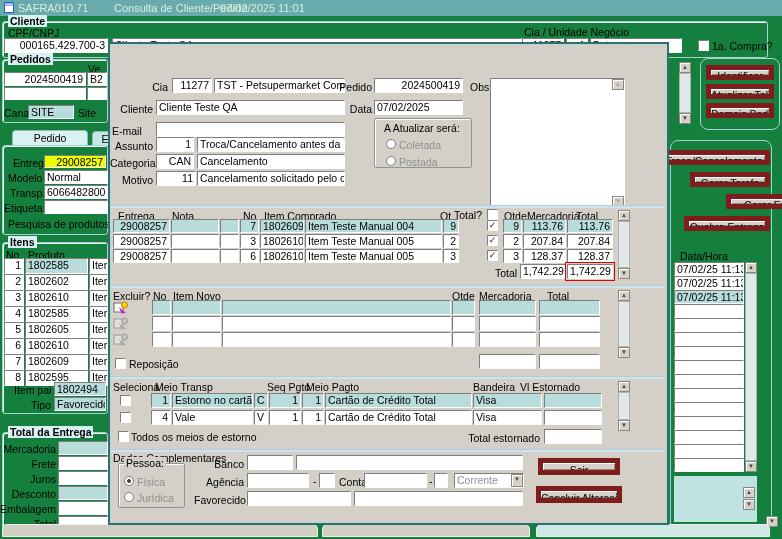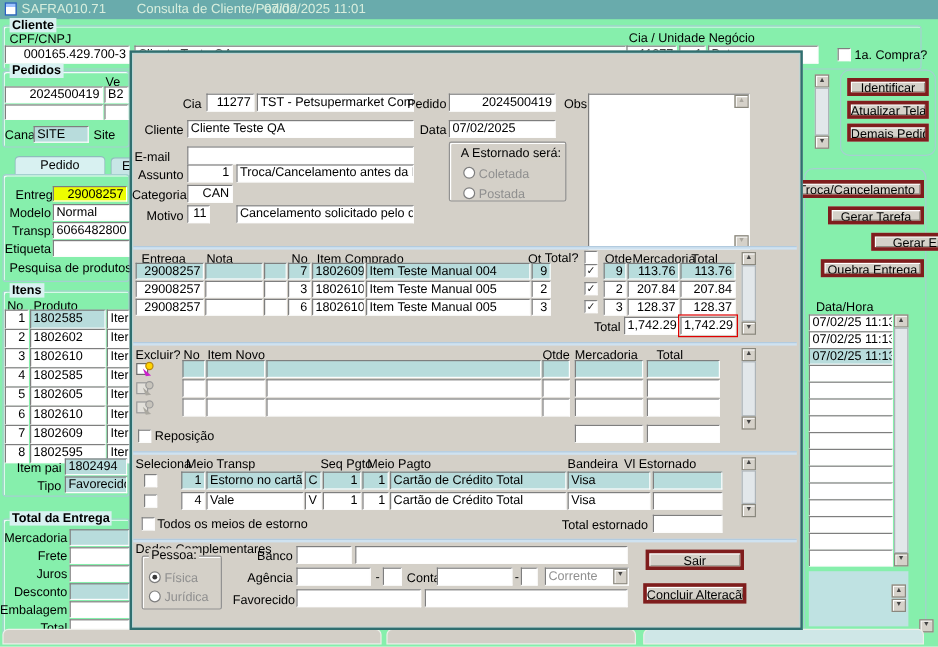--- a/index.html
+++ b/index.html
@@ -1,28 +1,28 @@
 <!DOCTYPE html>
 <html><head>
 <meta charset="utf-8">
 <style>
 *{margin:0;padding:0;box-sizing:border-box}
 body{font-family:"Liberation Sans",sans-serif}
-#screen{position:relative;width:782px;height:539px;background:#86efac;overflow:hidden;font-size:11px;color:#000}
+#screen{position:relative;width:782px;height:539px;background:#15803d;overflow:hidden;font-size:11px;color:#000}
 .ab{position:absolute}
 .lb{white-space:nowrap;font-size:10.5px}
 .s10{font-size:10px}
 .rt{text-align:right}
 .ctr{text-align:center}
 .dis{color:#8f8f8f}
 .fld{background:#fff;border:1px solid;border-color:#7e7e7e #fdfdfd #fdfdfd #7e7e7e;font-size:10.5px;line-height:12px;padding:0 2px;white-space:nowrap;overflow:hidden}
 .tlc{background:#b8dcdc}
 .yw{background:#edfe00}
 .tb{background:#69abac;color:#d8eedd;font-size:11px}
-.btn{background:#d5d1c9;border:3px solid #7f1d1d;box-shadow:inset 1px 1px 0 #ffffff,inset -1px -1px 0 #908e84;font-size:10.5px;text-align:center;line-height:13px;white-space:nowrap;overflow:hidden;cursor:default}
+.btn{background:#d5d1c9;border:5px solid #7f1d1d;box-shadow:inset 1px 1px 0 #ffffff,inset -1px -1px 0 #908e84;font-size:10.5px;text-align:center;line-height:13px;white-space:nowrap;overflow:hidden;cursor:default}
 .grp{border:1px solid #a5d0d0;box-shadow:inset 1px 1px 0 #f2fbfb;border-radius:3px}
 .rgrp{border:1px solid #a5d0d0;border-radius:8px}
 .leg{background:#d8f1f1;padding:0 2px;font-weight:bold;font-size:10.5px;white-space:nowrap}
 .ggrp{border:1px solid #929292;box-shadow:inset 1px 1px 0 #fff;border-radius:2px}
 .gleg{background:#d4d0c8;padding:0 2px;font-size:10.5px;white-space:nowrap}
 .hd{font-size:10.5px;white-space:nowrap}
 .cb{background:#fff;border:1px solid;border-color:#7e7e7e #fdfdfd #fdfdfd #7e7e7e;width:11px;height:11px;font-size:9px;line-height:9px;text-align:center;color:#1a1a1a}
 .rd{background:#fff;border:1px solid #7e7e7e;border-radius:50%;width:10px;height:10px}
 .rd.on::after{content:"";position:absolute;left:2px;top:2px;width:4px;height:4px;border-radius:50%;background:#3a3a3a}
 .sa{background:#d5d1c9;border:1px solid #8a887e;box-shadow:inset 1px 1px 0 #fff;font-size:6px;line-height:9px;text-align:center;color:#444;width:12px;height:11px}
@@ -194,33 +194,34 @@
       <div class="ab sa d" style="right:0;bottom:0">▼</div>
     </div>
     <span class="ab lb rt" style="left:2px;top:59px;width:41px">Cliente</span>
     <div class="ab fld" style="left:46px;top:56px;width:189px;height:15px">Cliente Teste QA</div>
     <span class="ab lb rt" style="left:234px;top:59px;width:28px">Data</span>
     <div class="ab fld" style="left:264px;top:56px;width:89px;height:15px">07/02/2025</div>
     <span class="ab lb rt" style="left:2px;top:81px;width:29px">E-mail</span>
     <div class="ab fld" style="left:46px;top:78px;width:189px;height:15px"></div>
 
     <div class="ab ggrp" style="left:264px;top:74px;width:98px;height:50px"></div>
-    <span class="ab gleg" style="left:272px;top:78px">A Estornado será:</span>
+    <span class="ab gleg" style="left:272px;top:78px">A Atualizar será:</span>
     <div class="ab rd" style="left:276px;top:95px"></div>
     <span class="ab lb dis" style="left:289px;top:95px">Coletada</span>
     <div class="ab rd" style="left:276px;top:112px"></div>
     <span class="ab lb dis" style="left:289px;top:112px">Postada</span>
 
     <span class="ab lb rt" style="left:2px;top:96px;width:41px">Assunto</span>
     <div class="ab fld rt" style="left:46px;top:93px;width:38px;height:15px">1</div>
     <div class="ab fld s10" style="left:87px;top:93px;width:148px;height:15px">Troca/Cancelamento antes da NF</div>
     <span class="ab lb rt" style="left:0;top:113px;width:43px">Categoria</span>
     <div class="ab fld rt" style="left:46px;top:110px;width:38px;height:15px">CAN</div>
+    <div class="ab fld s10" style="left:87px;top:110px;width:148px;height:15px">Cancelamento</div>
     <span class="ab lb rt" style="left:2px;top:130px;width:41px">Motivo</span>
-    <div class="ab fld rt" style="left:46px;top:127px;width:19px;height:15px">11</div>
+    <div class="ab fld rt" style="left:46px;top:127px;width:40px;height:15px">11</div>
     <div class="ab fld s10" style="left:87px;top:127px;width:148px;height:15px">Cancelamento solicitado pelo cliente</div>
 
     <div class="ab sep" style="left:1px;top:161px;width:553px"></div>
 
     <span class="ab hd" style="left:8px;top:166px">Entrega</span>
     <span class="ab hd" style="left:62px;top:166px">Nota</span>
     <span class="ab hd" style="left:133px;top:166px">No</span>
     <span class="ab hd" style="left:154px;top:166px">Item Comprado</span>
     <span class="ab hd" style="left:330px;top:166px">Qt</span>
     <span class="ab hd" style="left:344px;top:165px">Total?</span>

